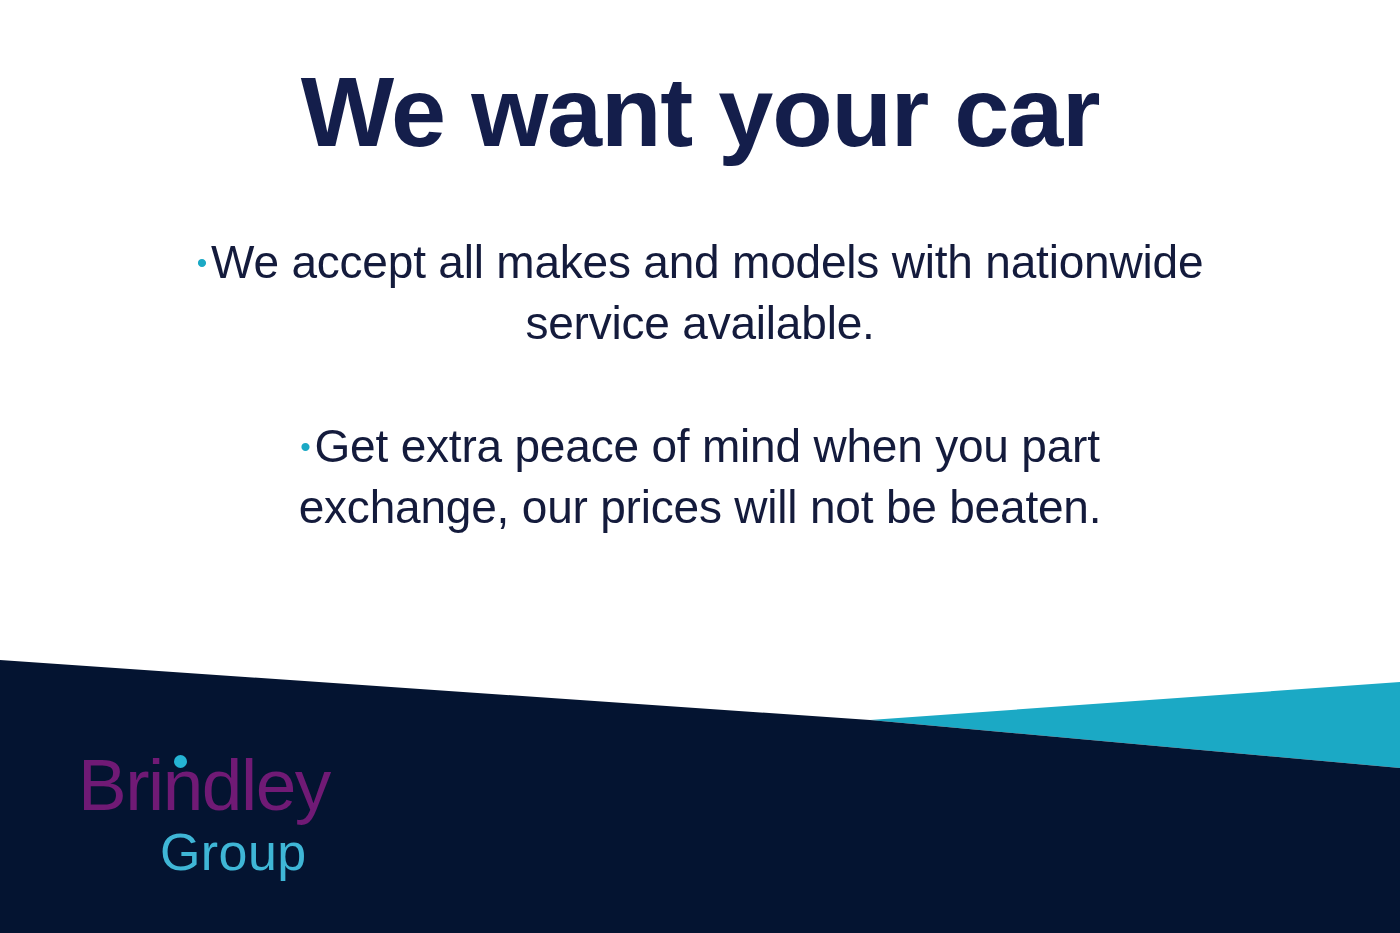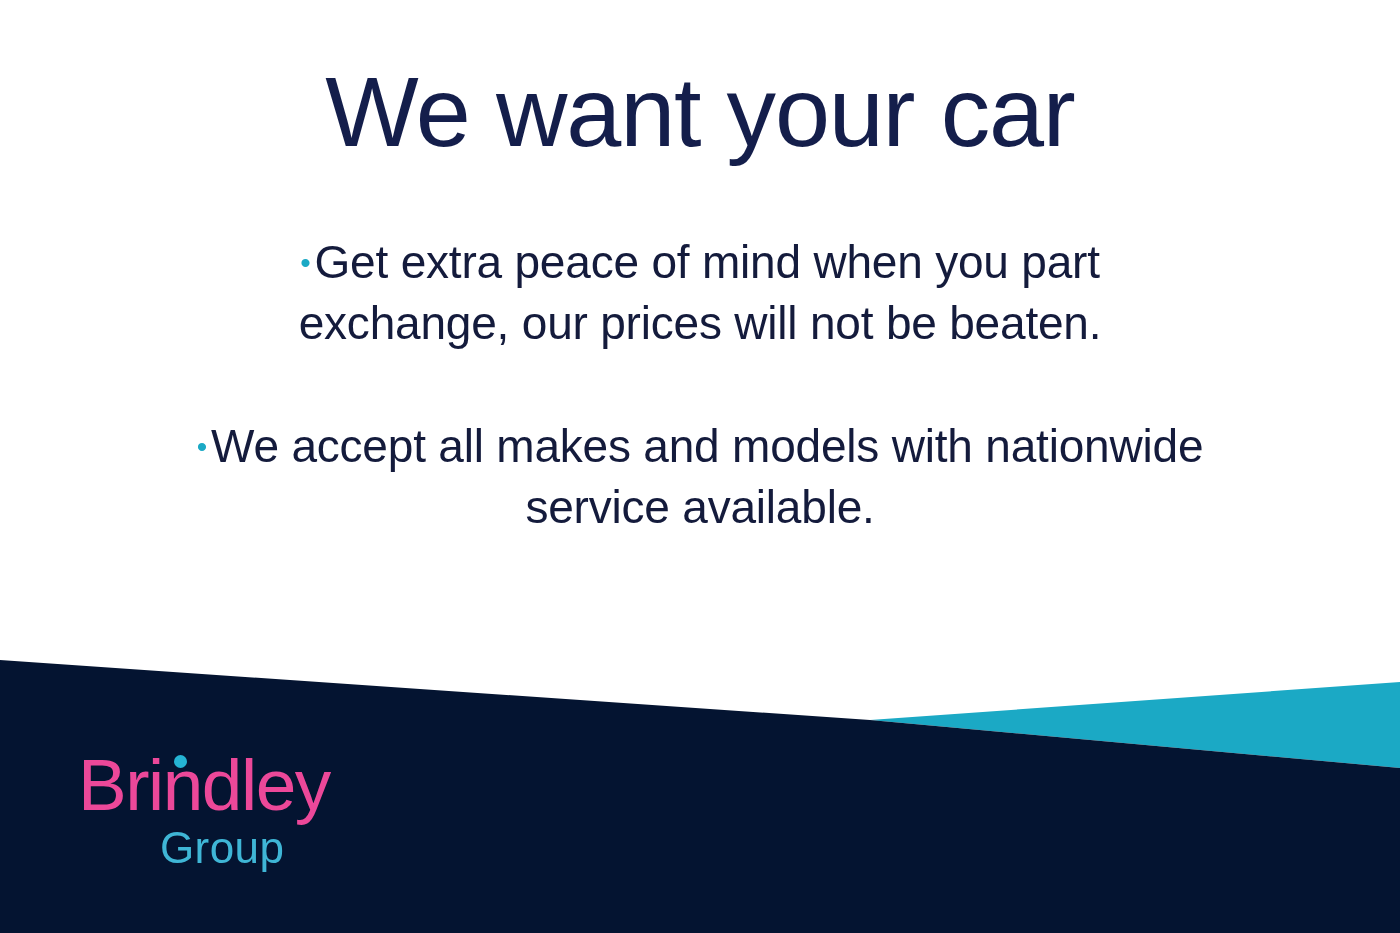--- a/index.html
+++ b/index.html
@@ -25,21 +25,21 @@
 
   
   .headline {
     position: absolute;
     left: 0;
     top: 62px;
     width: 1400px;
     text-align: center;
     font-size: 99px;
     line-height: 1.0;
-    font-weight: 400;
+    font-weight: 700;
     letter-spacing: -1.2px;
     color: #141E4B;
     white-space: nowrap;
   }
 
   
   .copy-block {
     position: absolute;
     left: 190px;
     top: 232px;
@@ -101,37 +101,37 @@
     width: 262px;
     height: 132px;
   }
   .brindley-word {
     position: absolute;
     left: 0;
     top: 0;
     font-size: 73px;
     line-height: 1;
     font-weight: 400;
-    color: #ec4899;
+    color: #701a75;
     letter-spacing: -1.5px;
   }
   .brindley-dot {
     position: absolute;
     left: 96px;
     top: 7px;
     width: 13px;
     height: 13px;
     border-radius: 50%;
     background: #25B4D4;
   }
   .brindley-group {
     position: absolute;
     left: 82px;
     top: 78px;
-    font-size: 44px;
+    font-size: 52px;
     line-height: 1;
     font-weight: 300;
     color: #3FB6D6;
     letter-spacing: 0.4px;
   }
 
   
   .hyundai-logo {
     position: relative;
     width: 206px;
@@ -163,25 +163,25 @@
 </head>
 <body>
 
 <div class="ad-canvas">
 
   <div class="headline">We want your car</div>
 
   <div class="copy-block">
 
     <p class="bullet-para">
+      <span class="bullet-dot">•</span><span>We accept all makes and models with nationwide service available.</span>
+    </p>
+
+    <p class="bullet-para">
       <span class="bullet-dot">•</span><span>Get extra peace of mind when you part exchange, our prices will not be beaten.</span>
-    </p>
-
-    <p class="bullet-para">
-      <span class="bullet-dot">•</span><span>We accept all makes and models with nationwide service available.</span>
     </p>
 
   </div>
 
   <div class="banner">
     <svg class="banner-svg" width="1400" height="313" viewBox="0 0 1400 313" xmlns="http://www.w3.org/2000/svg">
 
       <polygon points="1400,62 1400,148 870,100" fill="#1BA9C5"></polygon>
 
       <polygon points="0,40 870,100 1400,148 1400,313 0,313" fill="#041431"></polygon>

